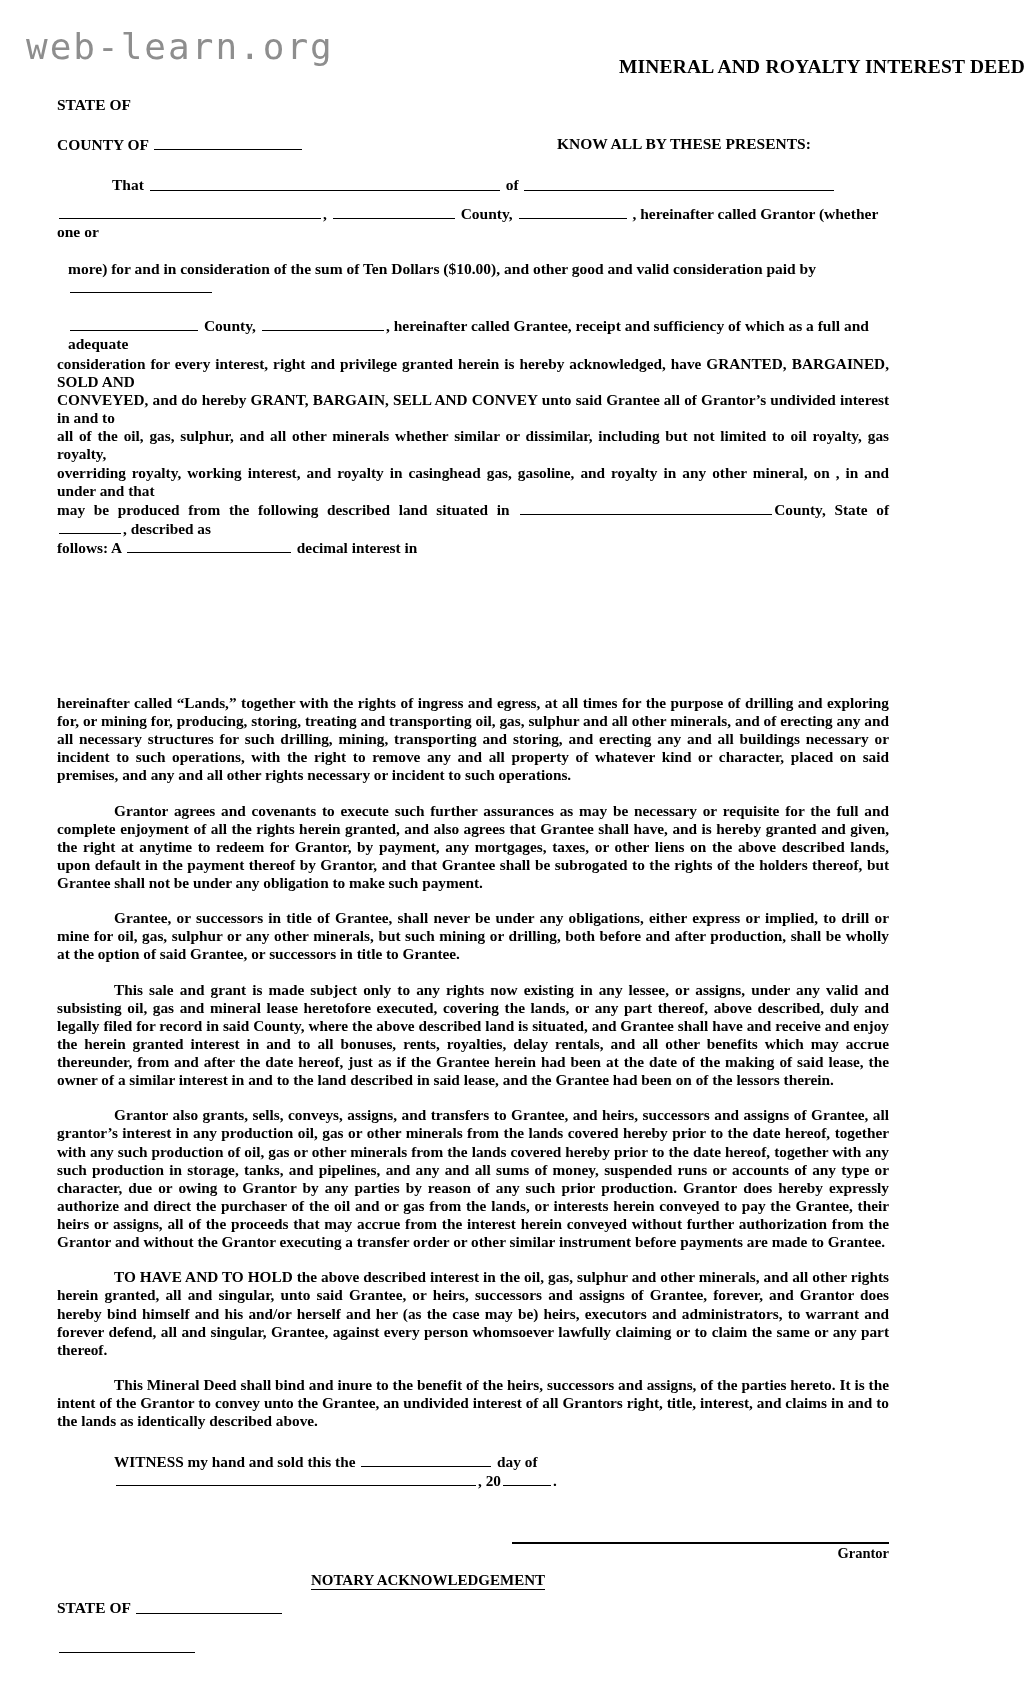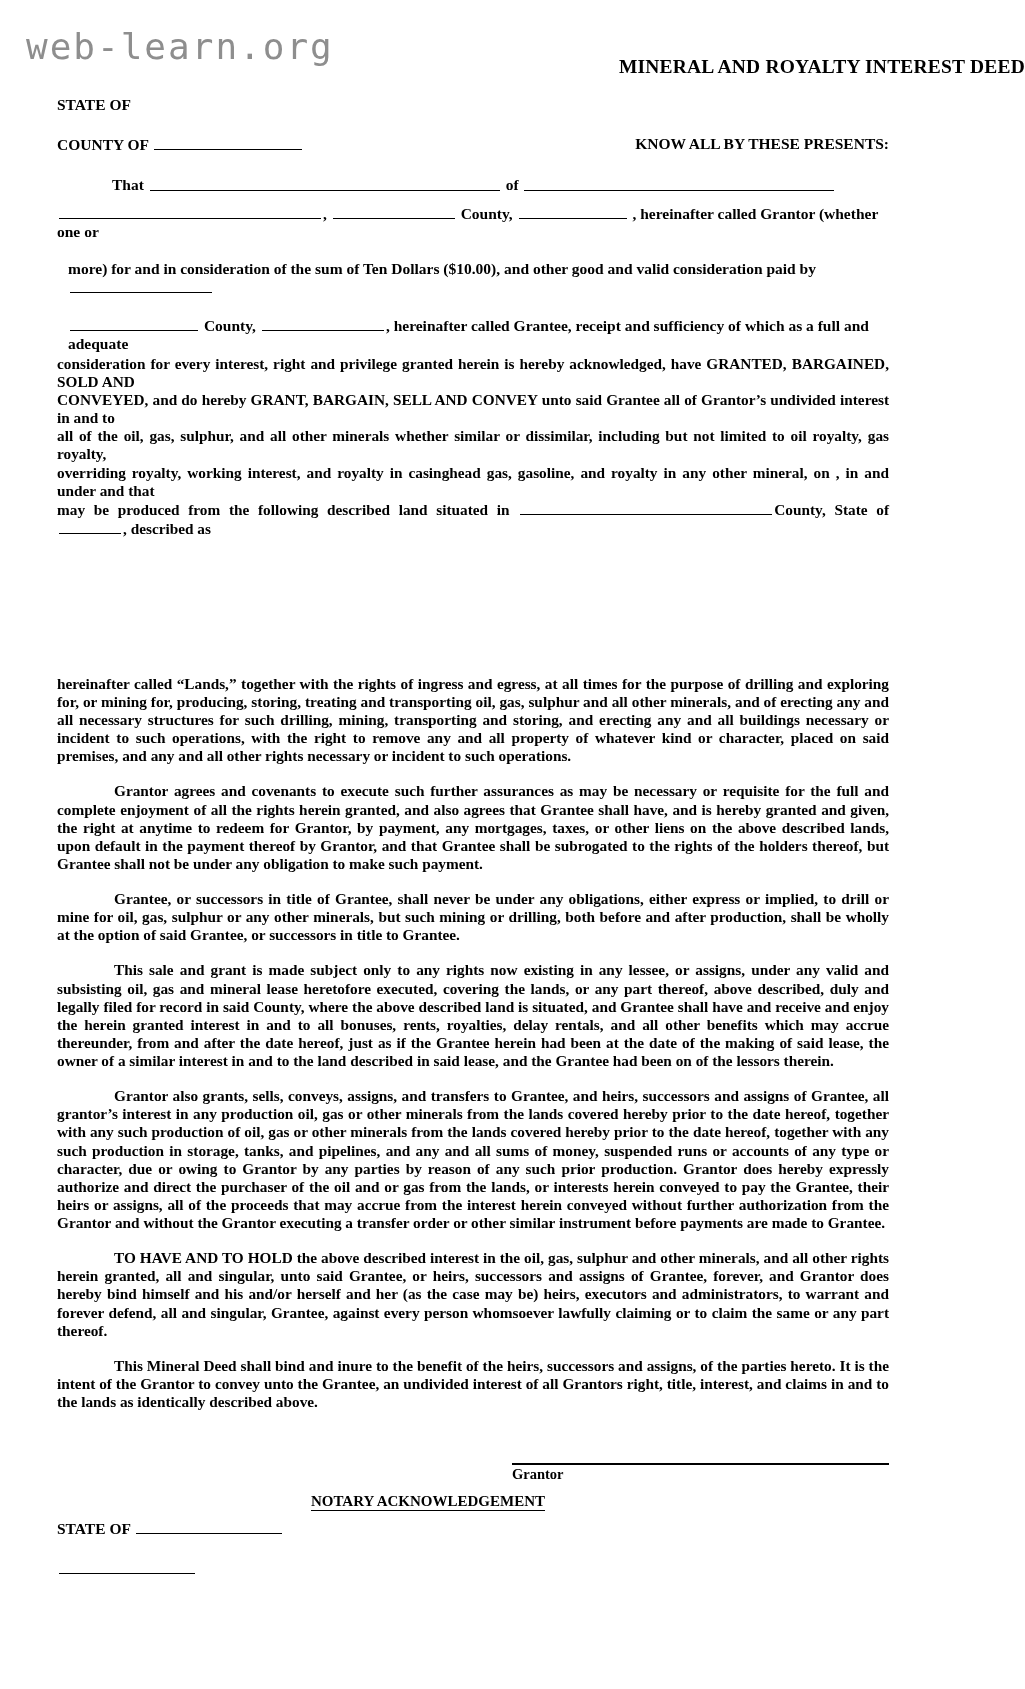--- a/index.html
+++ b/index.html
@@ -55,21 +55,21 @@
 
   .state-of {
     margin-top: 0px;
     font-weight: bold;
     font-size: 15.5px;
   }
 
   .county-row {
     margin-top: 21px;
     display: flex;
-    justify-content: space-between;
+    justify-content: flex-start;
     font-weight: bold;
     font-size: 15.5px;
   }
   .county-row .left { width: 500px; }
   .county-row .right { }
 
   .that-row {
     margin-top: 21px;
     font-weight: bold;
     font-size: 15.5px;
@@ -145,21 +145,21 @@
     left: 455px;
     top: 0;
     width: 377px;
     border-top: 2px solid #000;
   }
   .grantor-sig .siglabel {
     position: absolute;
     left: 455px;
     top: 3px;
     width: 377px;
-    text-align: left;
+    text-align: right;
     font-weight: bold;
     font-size: 14.5px;
   }
 
   .notary-title {
     margin-top: -14px;
     text-align: center;
     font-weight: bold;
     font-size: 15px;
     padding-right: 90px;
@@ -231,38 +231,49 @@
     <div class="blk" style="margin-top:2px;">
       <div>consideration for every interest,  right and privilege granted herein is hereby acknowledged, have GRANTED,  BARGAINED, SOLD AND</div>
       <div>CONVEYED, and do hereby GRANT,  BARGAIN,  SELL AND CONVEY unto said Grantee all of Grantor’s undivided interest in and to</div>
       <div>all of the oil,  gas,  sulphur,  and all  other minerals whether similar or dissimilar, including but not limited to oil royalty, gas royalty,</div>
       <div>overriding royalty, working interest, and royalty in casinghead gas, gasoline, and royalty in any other mineral, on , in and under and that</div>
       <div>
         <span>may be produced from the following described land situated in</span>
         <span class="u" style="width:252px"></span><span>County, State of</span>
         <span class="u" style="width:62px"></span><span>, described as</span>
       </div>
+      <div>
+        <span>follows:   A</span>
+        <span class="u" style="width:164px"></span>
+        <span>decimal interest in</span>
+      </div>
     </div>
 
     <div class="gap-block"></div>
 
     <div class="para">hereinafter called “Lands,” together with the rights of ingress and egress,  at all times for the purpose of drilling and exploring for,  or mining for, producing,  storing, treating and transporting oil,  gas, sulphur and all other minerals, and of erecting any and all necessary structures for such drilling, mining, transporting and storing, and erecting any and all buildings necessary or incident to such operations, with the right to remove any and all property of whatever kind or character, placed on said premises, and any and all other rights necessary or incident to such operations.</div>
 
     <div class="para indent">Grantor agrees and covenants to execute such further assurances as may be necessary or requisite for the full and complete enjoyment of all the rights herein granted, and also agrees that Grantee shall have, and is hereby granted and given, the right at anytime to redeem for Grantor, by payment, any mortgages, taxes, or other liens on the above described lands, upon default in the payment thereof by Grantor, and that Grantee shall be subrogated to the rights of the holders thereof, but Grantee shall not be under any obligation to make such payment.</div>
 
     <div class="para indent">Grantee, or successors in title of Grantee, shall never be under any obligations, either express or implied, to drill or mine for oil, gas,  sulphur or any other minerals,  but such mining or drilling,  both before and after production, shall be wholly at the option of said Grantee, or successors in title to Grantee.</div>
 
     <div class="para indent">This sale and grant is made subject only to any rights now existing in any lessee,  or assigns,  under any valid and subsisting oil, gas and mineral lease heretofore executed, covering the lands, or any part thereof, above described, duly and legally filed for record in said County, where the above described land is situated, and Grantee shall have and receive and enjoy the herein granted interest in and to all bonuses,  rents,  royalties,  delay rentals,  and all other benefits which may accrue thereunder,  from and after the date hereof,  just as if the Grantee herein had been at the date of the making of said lease,  the owner of a similar interest in and to the land described in said lease, and the Grantee had been on of the lessors therein.</div>
 
     <div class="para indent">Grantor also grants, sells, conveys, assigns, and transfers to Grantee, and heirs, successors and assigns of Grantee, all grantor’s interest in any production oil, gas or other minerals from the lands covered hereby prior to the date hereof, together with any such production of oil, gas or other minerals from the lands covered hereby prior to the date hereof, together with any such production in storage, tanks, and pipelines, and any and all sums of money, suspended runs or accounts of any type or character, due or owing to Grantor by any parties by reason of any such prior production.  Grantor does hereby expressly authorize and direct the purchaser of the oil and or gas from the lands, or interests herein conveyed to pay the Grantee, their heirs or assigns, all of the proceeds that may accrue from the interest herein conveyed without further authorization from the Grantor and without the Grantor executing a transfer order or other similar instrument before payments are made to Grantee.</div>
 
     <div class="para indent">TO HAVE AND TO HOLD the above described interest in the oil, gas, sulphur and other minerals, and all other rights herein granted, all and singular, unto said Grantee, or heirs, successors and assigns of Grantee, forever, and Grantor does hereby bind himself and his and/or herself and her (as the case may be) heirs, executors and administrators, to warrant and forever defend, all and singular, Grantee, against every person whomsoever lawfully claiming or to claim the same or any part thereof.</div>
 
     <div class="para indent">This Mineral Deed shall bind and inure to the benefit of the heirs, successors and assigns, of the parties hereto.   It is the intent of the Grantor to convey unto the Grantee, an undivided interest of all Grantors right, title, interest, and claims in and to the lands as identically described above.</div>
 
+    <div class="witness">
+      <span>WITNESS my hand and sold this the</span>
+      <span class="u" style="width:130px"></span>
+      <span>day of</span>
+      <span class="u" style="width:360px"></span><span>, 20</span><span class="u" style="width:48px"></span><span>.</span>
+    </div>
 
     <div class="grantor-sig">
       <div class="sigline"></div>
       <div class="siglabel">Grantor</div>
     </div>
 
     <div class="notary-title">
       <span>NOTARY ACKNOWLEDGEMENT</span>
     </div>
 

